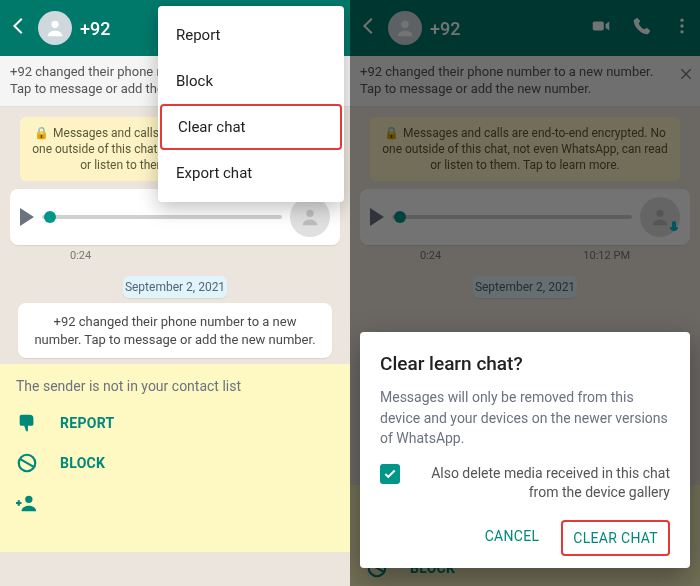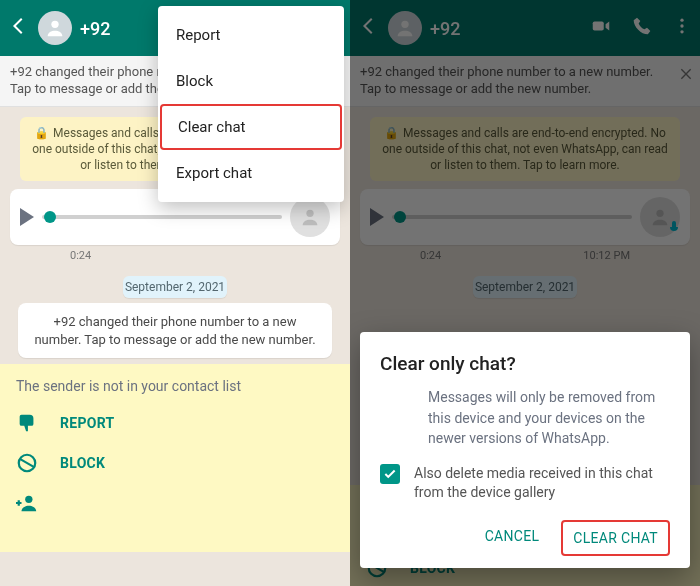--- a/index.html
+++ b/index.html
@@ -31,22 +31,22 @@
   .notcontact { background:#fef9c3; padding:14px 16px 20px 16px; }
   .notcontact .hint { color:#6b7280; font-size:14px; margin-bottom:18px; }
   .actrow { display:flex; align-items:center; gap:22px; color:#00897b; font-weight:700; font-size:14px; margin:18px 0; letter-spacing:0.3px; }
   .actrow svg { flex-shrink:0; }
   .menu { position:absolute; top:6px; right:6px; width:186px; background:#fff; border-radius:4px; box-shadow:0 6px 20px rgba(0,0,0,0.25); padding:6px 0; z-index:50; }
   .menu .mi { padding:14px 18px; font-size:15px; color:#222; }
   .menu .mi.hl { border:2px solid #e53935; border-radius:4px; margin:0 2px; padding:12px 16px; }
   .overlay-dim { position:absolute; inset:0; background:rgba(0,0,0,0.42); }
   .dialog { position:absolute; left:10px; right:10px; bottom:18px; background:#fff; border-radius:4px; padding:20px 20px 12px 20px; box-shadow:0 10px 30px rgba(0,0,0,0.35); z-index:60; }
   .dialog h2 { font-size:19px; font-weight:500; color:#222; margin-bottom:12px; }
-  .dialog p { font-size:14px; color:#6b7280; line-height:1.45; margin-bottom:16px;margin-left:48px; }
-  .chkrow { display:flex; gap:14px; align-items:flex-start; font-size:14px; color:#555; line-height:1.35; margin-bottom:18px; }
+  .dialog p { font-size:14px; color:#6b7280; line-height:1.45; margin-bottom:16px; }
+  .chkrow { display:flex; gap:14px; align-items:flex-start; font-size:14px; color:#555; line-height:1.35; margin-bottom:18px;text-align:right; }
   .chk { width:20px; height:20px; background:#009688; border-radius:3px; display:flex; align-items:center; justify-content:center; flex-shrink:0; }
   .dbuttons { display:flex; justify-content:flex-end; gap:12px; }
   .dbtn { color:#00897b; font-weight:400; font-size:14px; padding:8px 10px; letter-spacing:0.3px; }
   .dbtn.primary { border:2px solid #e53935; border-radius:4px; }
   .rightscreen-inner { filter: brightness(0.78); }
 </style>
 </head>
 <body>
 
 <div class="screen">
@@ -211,21 +211,21 @@
             </svg>
         <span>BLOCK</span>
       </div>
 
     </div>
   </div>
   </div>
 
   <div class="overlay-dim"></div>
   <div class="dialog">
-    <h2>Clear only chat?</h2>
+    <h2>Clear learn chat?</h2>
     <p>Messages will only be removed from this device and your devices on the newer versions of WhatsApp.</p>
     <div class="chkrow">
       <div class="chk">
         <svg width="14" height="14" viewBox="0 0 24 24" fill="none" stroke="#fff" stroke-width="3.5">
             <path d="M4 12l5 5L20 6"></path>
           </svg>
       </div>
       <span>Also delete media received in this chat from the device gallery</span>
     </div>
     <div class="dbuttons">

